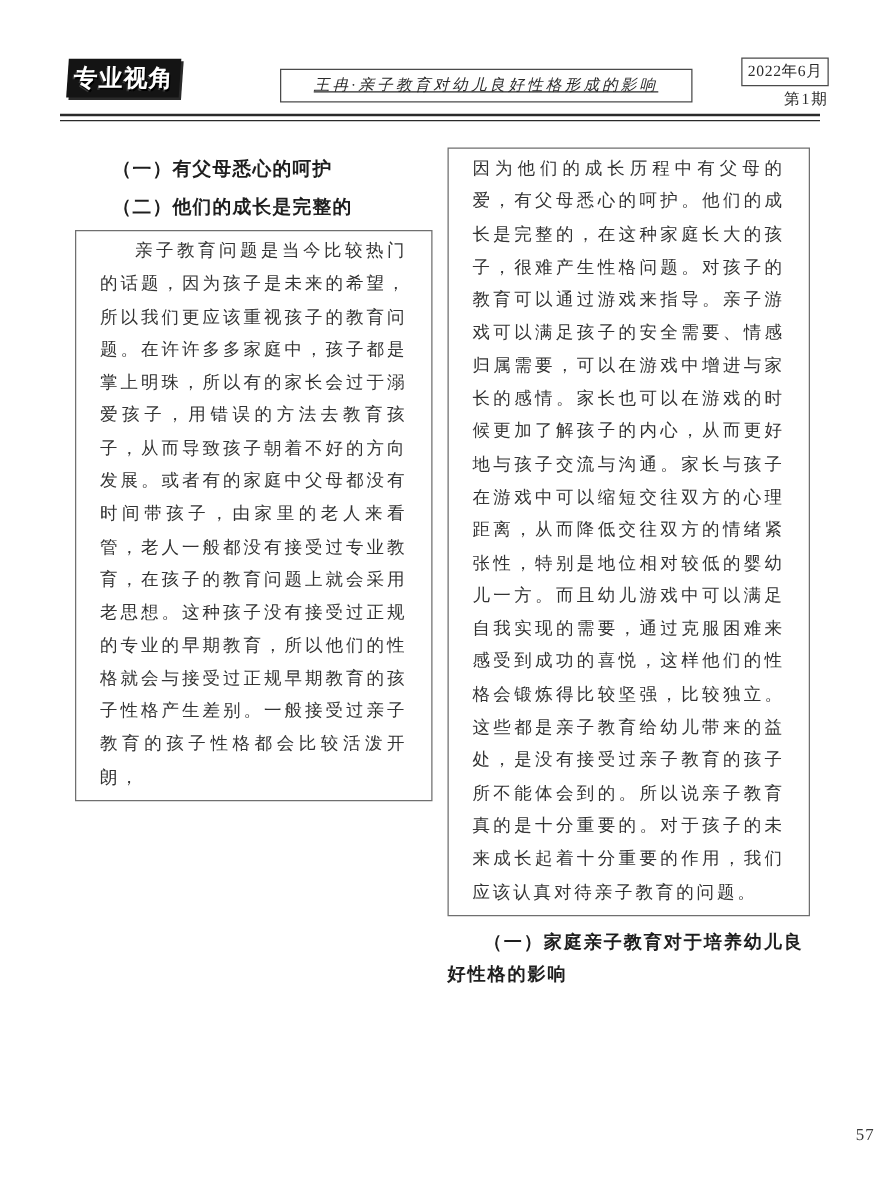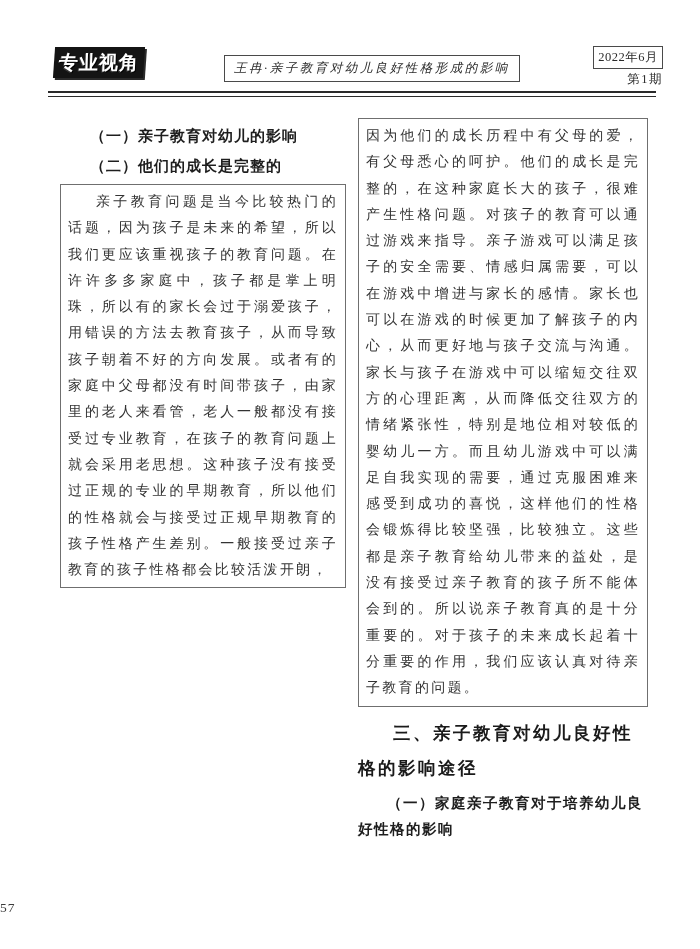--- a/index.html
+++ b/index.html
@@ -30,26 +30,27 @@
     font-size: 19px;
     letter-spacing: 1px;
     color: #ffffff;
     text-shadow: 1px 1px 0 #000000, -1px 1px 0 #3a3a3a;
     transform: skewX(2deg);
   }
   .running-title {
     position: absolute;
     left: 224px; top: 55px;
     border: 1px solid #4a4a4a;
-    padding: 4px 9px;
+    padding: 4px 26px;
     font-size: 12.5px;
     letter-spacing: 2.5px;
     font-style: italic;
     color: #2b2b2b;
     white-space: nowrap;
+    text-decoration: underline;
   }
   .issue {
     position: absolute;
     left: 583px; top: 46px;
     width: 80px;
     text-align: right;
     font-size: 12.5px;
     color: #2b2b2b;
   }
   .issue-date {
@@ -85,21 +86,21 @@
     font-weight: bold;
     font-size: 15px;
     line-height: 23px;
     letter-spacing: 1px;
     text-indent: 2em;
     color: #1e1e1e;
     margin: 0 0 7px 0;
   }
   .textbox {
     border: 1px solid #6f6f6f;
-    padding: 4px 7px;
+    padding: 4px 19px;
     font-size: 14px;
     line-height: 26.3px;
     letter-spacing: 2.3px;
     text-align: justify;
     color: #333333;
     margin: 0 0 9px 0;
   }
   .textbox p { margin: 0; text-indent: 2em; }
   .textbox.continuation p { text-indent: 0; }
 
@@ -121,21 +122,21 @@
     letter-spacing: 1.5px;
     text-indent: 2em;
     color: #1e1e1e;
     margin: 0 0 8px 0;
   }
 
   
   .page-number {
     position: absolute;
     left: 0; right: 0; top: 900px;
-    text-align: left;
+    text-align: right;
     font-size: 13.5px;
     letter-spacing: 1px;
     color: #3a3a3a;
   }
 </style>
 </head>
 <body>
 
 <div class="page">
 
@@ -148,30 +149,29 @@
   </div>
 
   <div class="issue">
     <span class="issue-date">2022年6月</span>
     <span class="issue-number">第1期</span>
   </div>
 
   <div class="divider"></div>
 
   <div class="col col-left">
-    <h3 class="subheading">（一）亲子教育对幼儿的影响</h3>
+    <h3 class="subheading">（一）有父母悉心的呵护</h3>
     <h3 class="subheading">（二）他们的成长是完整的</h3>
     <div class="textbox">
       <p>亲子教育问题是当今比较热门的话题，因为孩子是未来的希望，所以我们更应该重视孩子的教育问题。在许许多多家庭中，孩子都是掌上明珠，所以有的家长会过于溺爱孩子，用错误的方法去教育孩子，从而导致孩子朝着不好的方向发展。或者有的家庭中父母都没有时间带孩子，由家里的老人来看管，老人一般都没有接受过专业教育，在孩子的教育问题上就会采用老思想。这种孩子没有接受过正规的专业的早期教育，所以他们的性格就会与接受过正规早期教育的孩子性格产生差别。一般接受过亲子教育的孩子性格都会比较活泼开朗，</p>
     </div>
   </div>
 
   <div class="col col-right">
     <div class="textbox continuation">
       <p>因为他们的成长历程中有父母的爱，有父母悉心的呵护。他们的成长是完整的，在这种家庭长大的孩子，很难产生性格问题。对孩子的教育可以通过游戏来指导。亲子游戏可以满足孩子的安全需要、情感归属需要，可以在游戏中增进与家长的感情。家长也可以在游戏的时候更加了解孩子的内心，从而更好地与孩子交流与沟通。家长与孩子在游戏中可以缩短交往双方的心理距离，从而降低交往双方的情绪紧张性，特别是地位相对较低的婴幼儿一方。而且幼儿游戏中可以满足自我实现的需要，通过克服困难来感受到成功的喜悦，这样他们的性格会锻炼得比较坚强，比较独立。这些都是亲子教育给幼儿带来的益处，是没有接受过亲子教育的孩子所不能体会到的。所以说亲子教育真的是十分重要的。对于孩子的未来成长起着十分重要的作用，我们应该认真对待亲子教育的问题。</p>
     </div>
-    <h2 class="section-heading">三、亲子教育对幼儿良好性格的影响途径</h2>
     <h3 class="sub2heading">（一）家庭亲子教育对于培养幼儿良好性格的影响</h3>
   </div>
 
   <div class="page-number">57</div>
 
 </div>
 
 </body></html>

